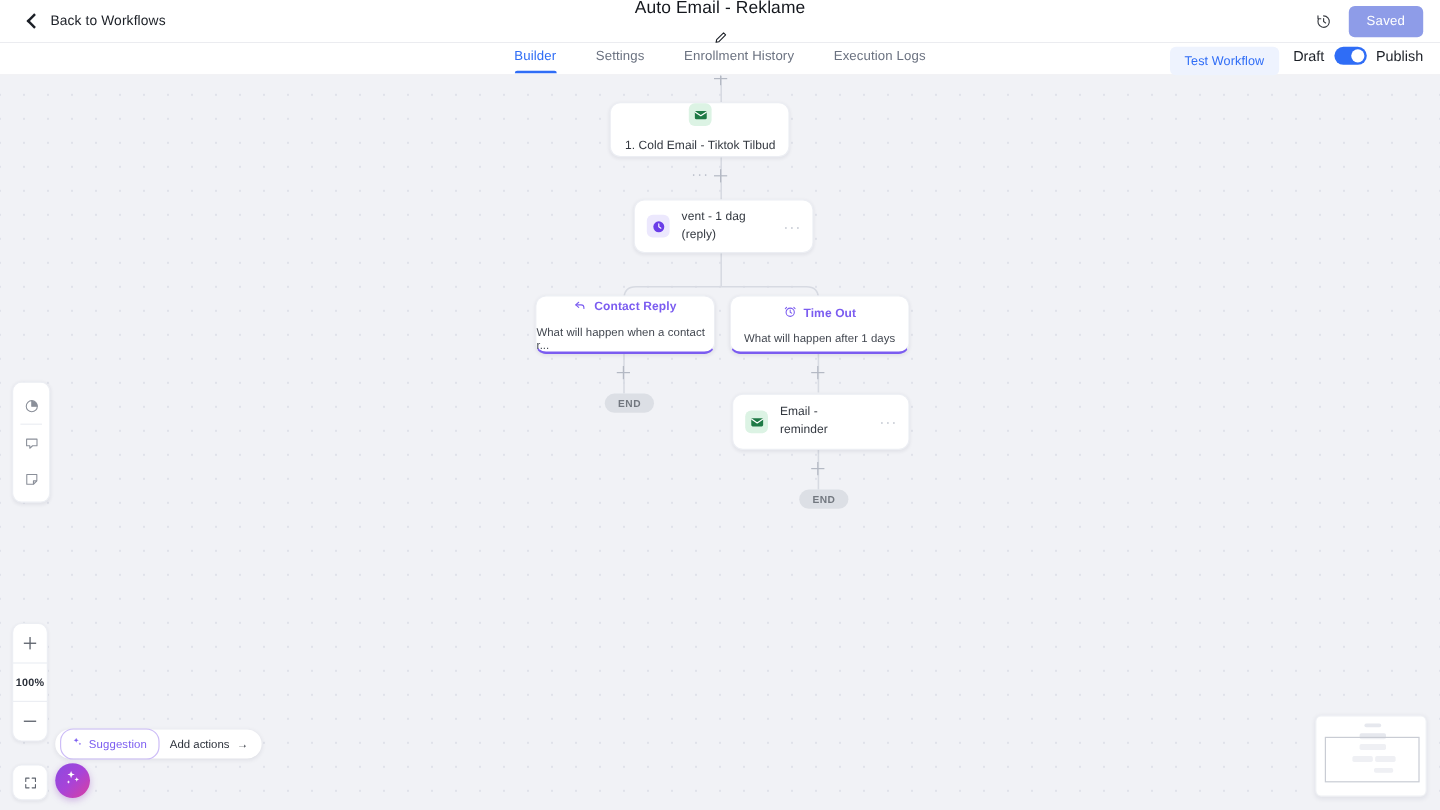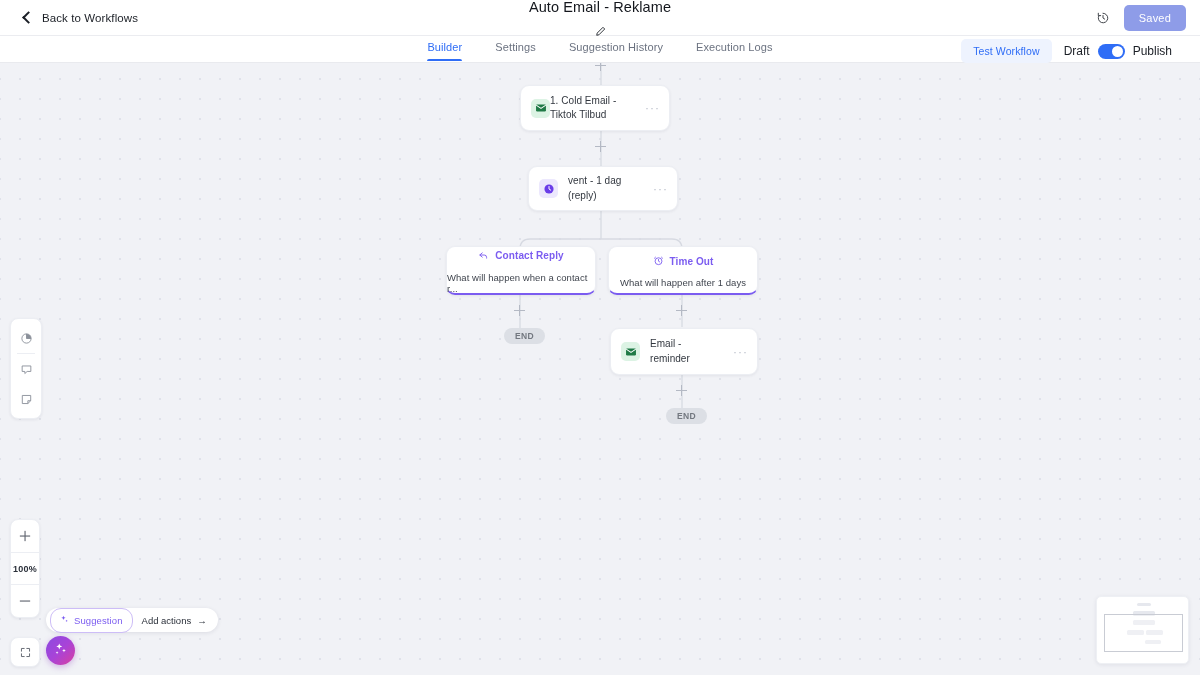--- a/index.html
+++ b/index.html
@@ -47,21 +47,21 @@
   }
   .tabs { position: absolute; left: 0; width: 1200px; height: 27px;
     display: flex; align-items: flex-start; justify-content: center; gap: 33px; padding-top: 5px; }
   .tab { font-size: 11px; color: #6b7280; cursor: pointer; padding-bottom: 7px; position: relative;
     letter-spacing: .1px; }
   .tab.active { color: #2f6df6; font-weight: 500; }
   .tab.active::after {
     content: ""; position: absolute; left: 0; right: 0; bottom: -1px; height: 2px;
     background: #2f6df6; border-radius: 2px 2px 0 0;
   }
-  .tabbar-right { position: absolute; right: 28px; top: 3px; display: flex; align-items: center; gap: 12px; }
+  .tabbar-right { position: absolute; right: 14px; top: 3px; display: flex; align-items: flex-start; gap: 12px; }
   .test-btn {
     background: #eef3fe; color: #2f6df6; font-size: 10.5px; border: none;
     border-radius: 5px; padding: 6px 12px; cursor: pointer; letter-spacing: .1px;
   }
   .toggle-row { display: flex; align-items: center; gap: 8px; }
   .toggle-label { font-size: 12px; color: #1b1f26; }
   .switch { width: 27px; height: 15px; border-radius: 8px; background: #2f6df6; position: relative; cursor: pointer; }
   .switch .knob { position: absolute; top: 2px; right: 2px; width: 11px; height: 11px; border-radius: 50%; background: #fff; }
 
   
@@ -198,21 +198,21 @@
         </svg>
       </span>
       <button class="saved-btn">Saved</button>
     </div>
   </div>
 
   <div class="tabbar">
     <div class="tabs">
       <div class="tab active">Builder</div>
       <div class="tab">Settings</div>
-      <div class="tab">Suggestion History</div>
+      <div class="tab">Enrollment History</div>
       <div class="tab">Execution Logs</div>
     </div>
     <div class="tabbar-right">
       <button class="test-btn">Test Workflow</button>
       <div class="toggle-row">
         <span class="toggle-label">Draft</span>
         <span class="switch">
             <span class="knob"></span>
           </span>
         <span class="toggle-label">Publish</span>
@@ -243,21 +243,21 @@
           <path d="M682 312 V 345"></path>
         </g>
       </svg>
 
       <div class="plus" style="left:594px; top:-4px;"></div>
       <div class="plus" style="left:594px; top:77px;"></div>
       <div class="plus" style="left:513px; top:241px;"></div>
       <div class="plus" style="left:675px; top:241px;"></div>
       <div class="plus" style="left:675px; top:321px;"></div>
 
-      <div class="node" style="left:520px; top:22px; width:150px; height:46px; padding:0 9px 0 10px; ">
+      <div class="node" style="left:508px; top:22px; width:150px; height:46px; padding:0 9px 0 10px; gap:10px;flex-direction:column;">
         <span class="node-icon email">
           <svg width="12" height="12" viewBox="0 0 16 16" fill="none">
             <rect x="1.4" y="3.4" width="13.2" height="9.2" rx="1.6" fill="#1f7a46"></rect>
             <path d="M2 4.6l6 4 6-4" stroke="#ffffff" stroke-width="1.35" stroke-linecap="round" stroke-linejoin="round"></path>
           </svg>
         </span>
         <span class="node-text">1. Cold Email - Tiktok Tilbud</span>
         <span class="node-dots">···</span>
       </div>
 

